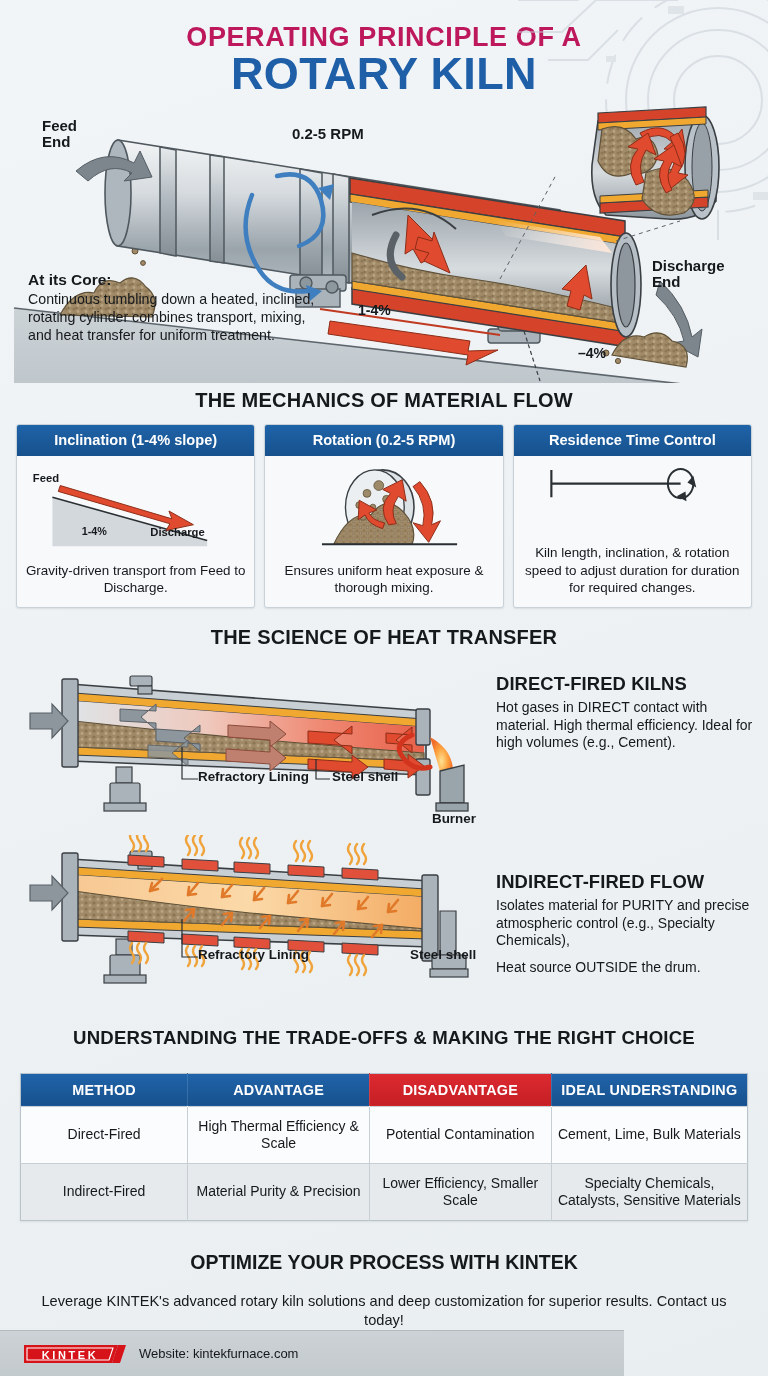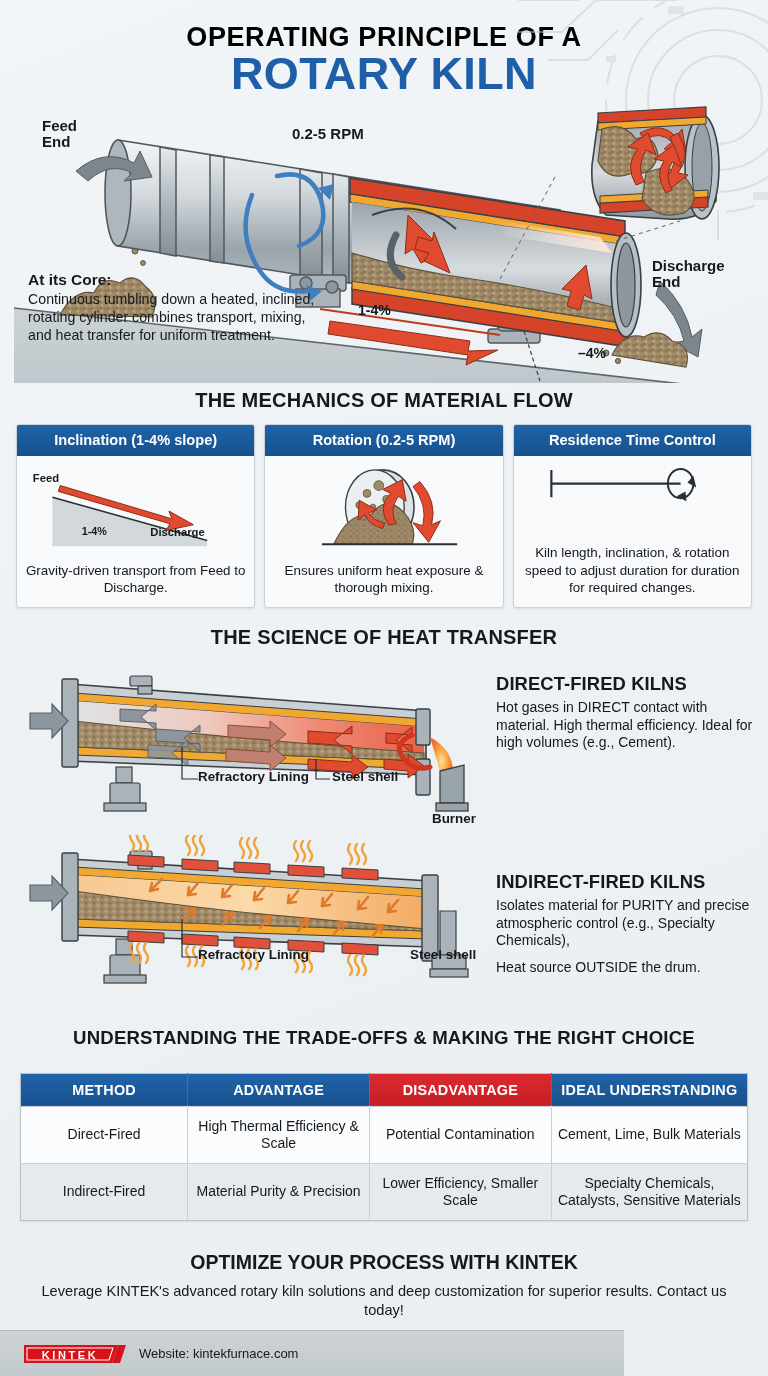--- a/index.html
+++ b/index.html
@@ -12,21 +12,21 @@
     overflow:hidden;
   }
   .page { position:relative; width:768px; height:1376px; }
 
   
   .watermark { position:absolute; top:-40px; right:-50px; width:300px; height:280px;
     opacity:.5; pointer-events:none; }
 
   
   .title-wrap { text-align:center; padding-top:22px; }
-  .title-1 { font-size:27px; font-weight:bold; letter-spacing:.6px; color:#000000; }
+  .title-1 { font-size:27px; font-weight:bold; letter-spacing:.6px; color:#be185d; }
   .title-2 { font-size:45px; font-weight:bold; letter-spacing:.4px; color:#1e5fa8; line-height:1.02; margin-top:-2px;}
 
   
   .hero { position:relative; width:768px; height:280px; margin-top:6px; }
   .hero svg { position:absolute; inset:0; }
   .hero-label { position:absolute; font-weight:bold; color:#16191c; line-height:1.05; }
   .lbl-feed { left:42px; top:15px; font-size:15px; }
   .lbl-rpm  { left:292px; top:23px; font-size:15px; }
   .lbl-disch{ left:652px; top:155px; font-size:15px; }
   .lbl-p14  { left:358px; top:200px; font-size:14px; }
@@ -68,21 +68,21 @@
   th.danger { background:linear-gradient(180deg,#dc2a30,#c51f25); }
   td { text-align:center; font-size:14px; line-height:1.22; padding:11px 6px;
        border-right:1px solid #c7ced4; border-top:1px solid #c7ced4; }
   tr.r1 td { background:#fbfcfd; }
   tr.r2 td { background:#e7eaed; }
   th:last-child, td:last-child { border-right:none; }
 
   
   .cta { text-align:center; margin-top:14px; }
   .cta-h { font-size:19.5px; font-weight:bold; }
-  .cta-p { font-size:14.6px; line-height:1.3; margin-top:8px; padding:0 34px; }
+  .cta-p { font-size:14.6px; line-height:1.3; margin-top:18px; padding:0 34px; }
 
   
   .footer { position:absolute; left:0; bottom:0; width:624px; height:46px;
             background:linear-gradient(180deg,#ccd2d5,#c3cace);
             border-top:1px solid #b3babe; display:flex; align-items:center; padding-left:22px; }
   .logo { position:relative; width:104px; height:24px; margin-right:13px; flex:none; }
   .logo svg { position:absolute; inset:0; }
   .site { font-size:13px; color:#15181b; }
 </style>
 </head>
@@ -596,21 +596,21 @@
             </g>
         </g>
 
         <path d="M170 84 L170 122 L186 122" stroke="#2a2f33" stroke-width="1.2" fill="none"></path>
       </svg>
       <div style="position:absolute;left:186px;top:112px;font-size:13.4px;font-weight:bold;">Refractory Lining</div>
       <div style="position:absolute;left:398px;top:112px;font-size:13.4px;font-weight:bold;">Steel shell</div>
     </div>
 
     <div class="ht-txt" style="padding-top:36px;">
-      <div class="ht-title">INDIRECT-FIRED KILNS</div>
+      <div class="ht-title">INDIRECT-FIRED FLOW</div>
       <div class="ht-body">
         <p>Isolates material for PURITY and precise atmospheric control (e.g., Specialty Chemicals),</p>
         <p>Heat source OUTSIDE the drum.</p>
       </div>
     </div>
   </div>
 
   <div class="sec-h" style="font-size:18.6px;margin-top:12px;">UNDERSTANDING THE TRADE-OFFS &amp; MAKING THE RIGHT CHOICE</div>
 
   <div class="tbl-wrap">

